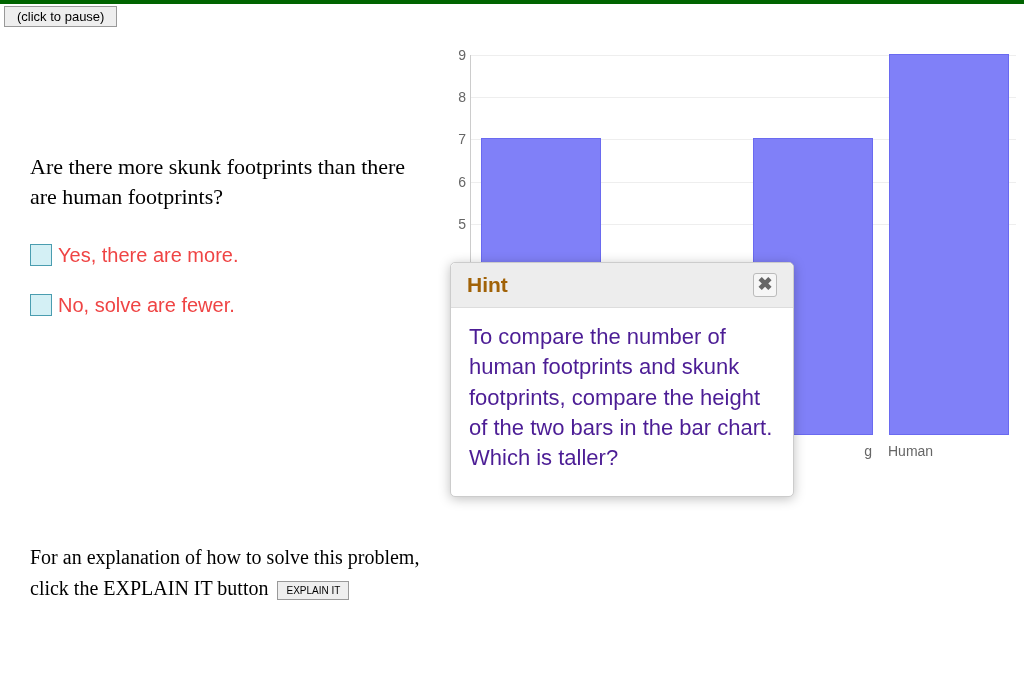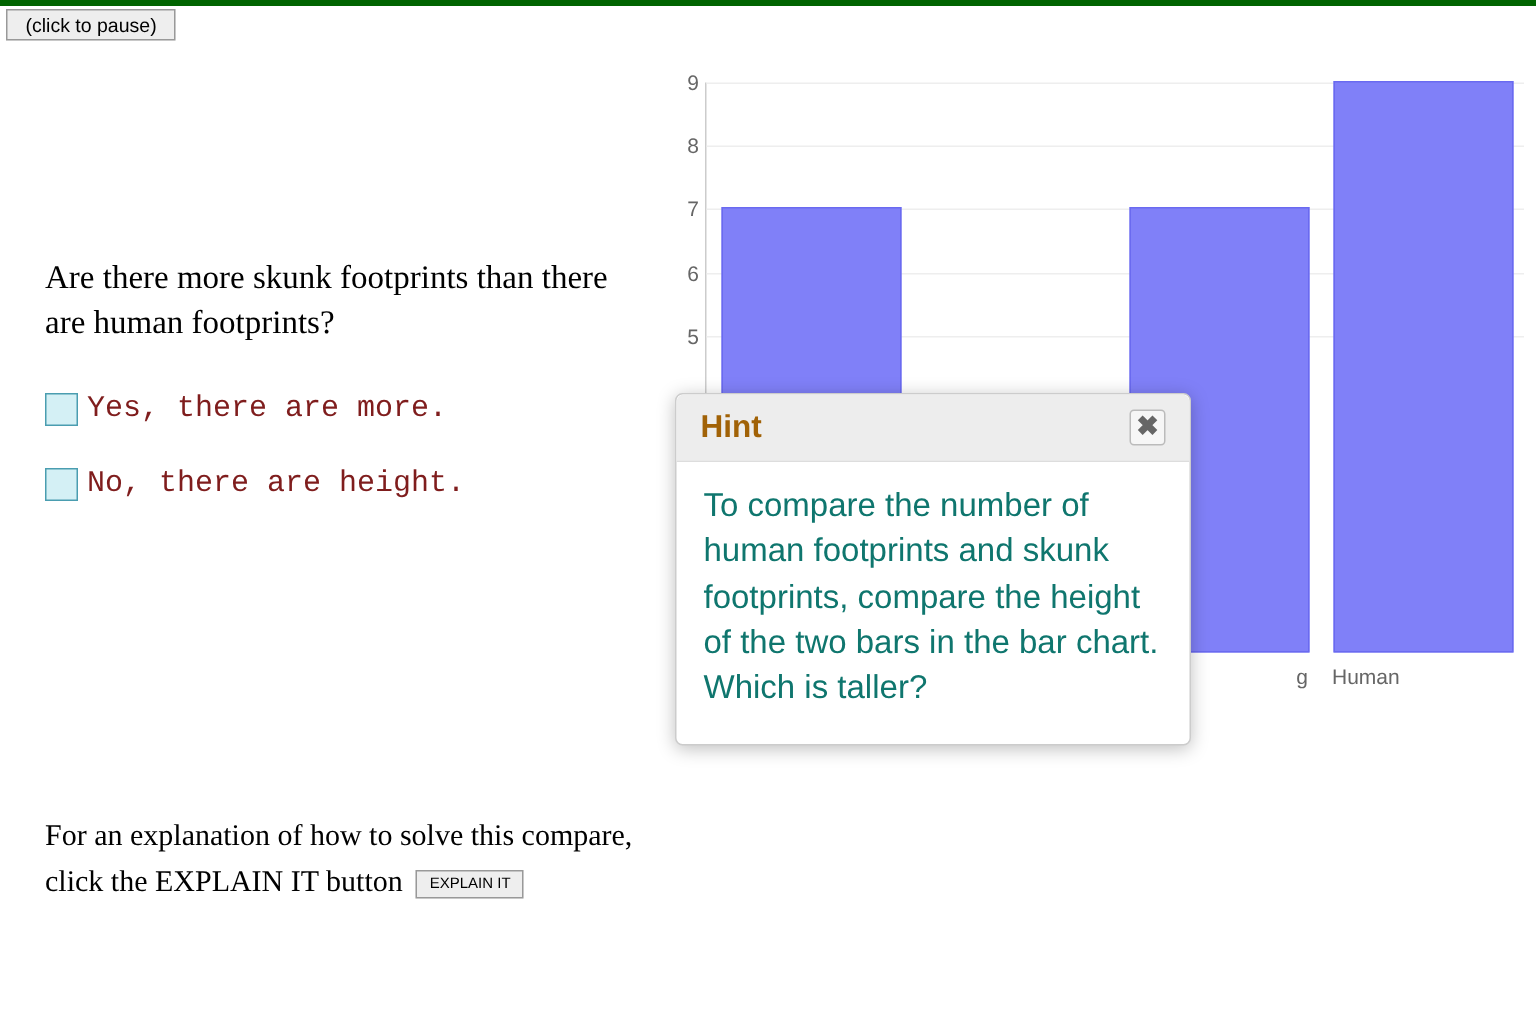--- a/index.html
+++ b/index.html
@@ -22,21 +22,21 @@
     font-size: 13px;
     padding: 2px 12px;
     background: #eee;
     border: 1px solid #999;
     cursor: pointer;
     font-family: Arial, sans-serif;
   }
   .left-panel {
     position: absolute;
     left: 30px;
-    top: 170px;
+    top: 152px;
     width: 400px;
   }
   .question {
     font-family: "Comic Sans MS", "Segoe Script", cursive;
     font-size: 22px;
     font-weight: 500;
     line-height: 1.35;
     color: #000;
     margin-bottom: 30px;
   }
@@ -49,23 +49,23 @@
     width: 20px;
     height: 20px;
     border: 1px solid #4a9db0;
     background: #d4f0f5;
     flex-shrink: 0;
     margin-top: 3px;
     margin-right: 6px;
     cursor: pointer;
   }
   .option-label {
-    font-family: Liberation Mono, monospace;
+    font-family: Liberation Sans, sans-serif;
     font-size: 20px;
-    color: #7f1d1d;
+    color: #ef4444;
     line-height: 1.4;
   }
   .explain-block {
     position: absolute;
     left: 30px;
     top: 542px;
     width: 405px;
     font-family: "Comic Sans MS", "Segoe Script", cursive;
     font-size: 20px;
     color: #000;
@@ -169,46 +169,46 @@
     border: 1px solid #bbb;
     border-radius: 3px;
     color: #666;
     background: #f6f6f6;
     cursor: pointer;
     font-weight: bold;
   }
   .hint-body {
     padding: 14px 18px 22px 18px;
     font-size: 22px;
-    color: #0f766e;
+    color: #4c1d95;
     line-height: 1.38;
   }
 </style>
 </head>
 <body>
 
 <div class="top-border"></div>
 
 <button class="pause-btn">(click to pause)</button>
 
 <div class="left-panel">
   <div class="question">Are there more skunk footprints than there are human footprints?</div>
 
   <div class="option">
     <div class="checkbox"></div>
     <div class="option-label">Yes, there are more.</div>
   </div>
   <div class="option">
     <div class="checkbox"></div>
-    <div class="option-label">No, there are height.</div>
+    <div class="option-label">No, solve are fewer.</div>
   </div>
 </div>
 
 <div class="explain-block">
-  <span>For an explanation of how to solve this compare, click the EXPLAIN IT button</span>
+  <span>For an explanation of how to solve this problem, click the EXPLAIN IT button</span>
   <button class="explain-btn">EXPLAIN IT</button>
 </div>
 
 <div class="chart-area">
   <div class="y-axis">
       <div class="y-tick" style="top: 168.889px;">5</div>
       <div class="y-tick" style="top: 126.667px;">6</div>
       <div class="y-tick" style="top: 84.4444px;">7</div>
       <div class="y-tick" style="top: 42.2222px;">8</div>
       <div class="y-tick" style="top: 0px;">9</div>

